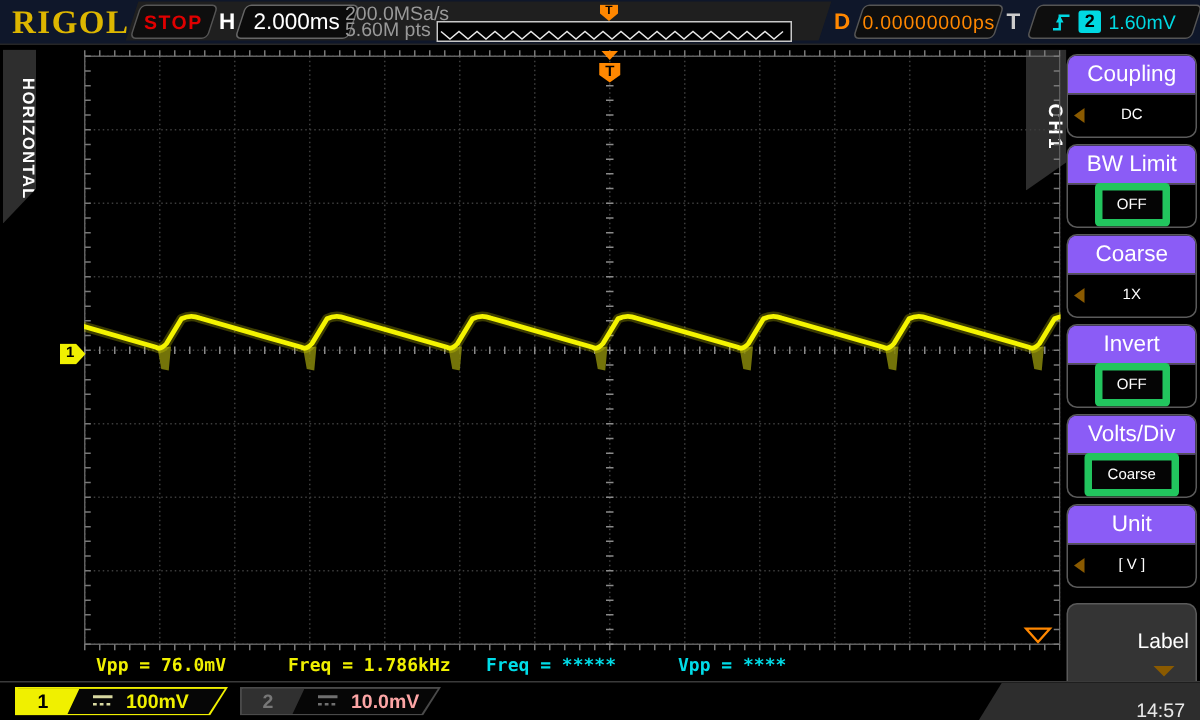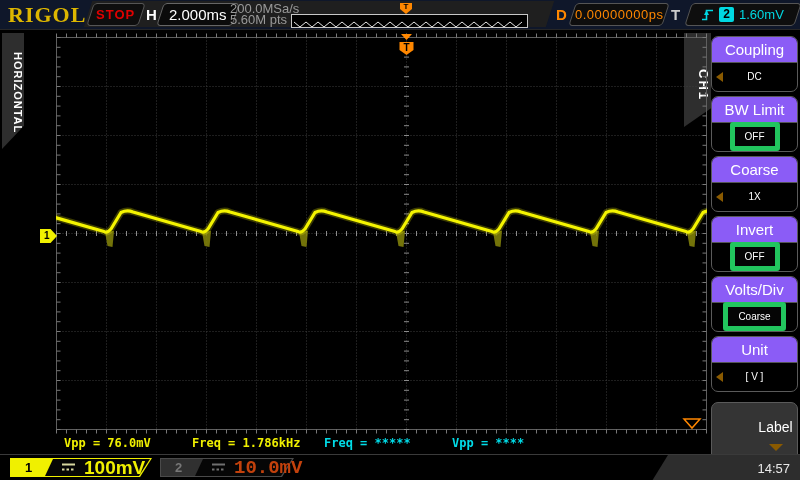--- a/index.html
+++ b/index.html
@@ -52,27 +52,27 @@
   .meas{position:absolute;top:436px;font-family:"DejaVu Sans Mono",monospace;font-weight:bold;font-size:12px;white-space:pre;}
   .meas.y{color:#f0f000;} .meas.c{color:#00dce8;}
   
   .bottombar{position:absolute;left:0;top:454px;width:800px;height:26px;background:#000;border-top:1px solid #3a3a3a;}
   .chip{position:absolute;top:3px;height:19px;}
   .chip .bord{position:absolute;inset:0;clip-path:polygon(0 0,100% 0,calc(100% - 12px) 100%,0 100%);}
   .chip .inner{position:absolute;inset:1px 2px;clip-path:polygon(0 0,100% 0,calc(100% - 11px) 100%,0 100%);background:#060606;}
   .chip .num{position:absolute;left:1px;top:1px;bottom:1px;width:42px;
              clip-path:polygon(0 0,100% 0,calc(100% - 8px) 100%,0 100%);
              font-size:13px;font-weight:bold;display:flex;align-items:center;padding-left:14px;box-sizing:border-box;}
-  .chip .scale{position:absolute;left:74px;top:0;height:100%;display:flex;align-items:center;font-size:19px;font-weight:bold;}
+  .chip .scale{position:absolute;left:74px;top:0;height:100%;display:flex;align-items:center;font-size:13px;font-weight:bold;}
   .chip svg.dc{position:absolute;left:52px;top:5px;}
   .ch1 .bord{background:#f0f000;} .ch1 .num{background:#f0f000;color:#000;} .ch1 .scale{color:#f0f000;}
-  .ch2 .bord{background:#4a4a4a;} .ch2 .num{background:#303030;color:#777;} .ch2 .scale{color:#c2410c;font-family:Liberation Mono, monospace;}
+  .ch2 .bord{background:#4a4a4a;} .ch2 .num{background:#303030;color:#777;} .ch2 .scale{color:#fca5a5;}
   .clockzone{position:absolute;left:652px;top:0;width:148px;height:26px;background:#2d2d2d;
              clip-path:polygon(16px 0,100% 0,100% 100%,0 100%);
-             display:flex;align-items:center;justify-content:flex-end;padding-right:10px;box-sizing:border-box;
+             display:flex;align-items:flex-end;justify-content:flex-end;padding-right:10px;box-sizing:border-box;
              color:#e8e8e8;font-size:13px;}
 </style>
 </head>
 <body>
 
 <div class="screen">
 
   <div class="topbar">
     <div class="band" style="left:88px;width:462px;"></div>
     <div class="logo">RIGOL</div>

